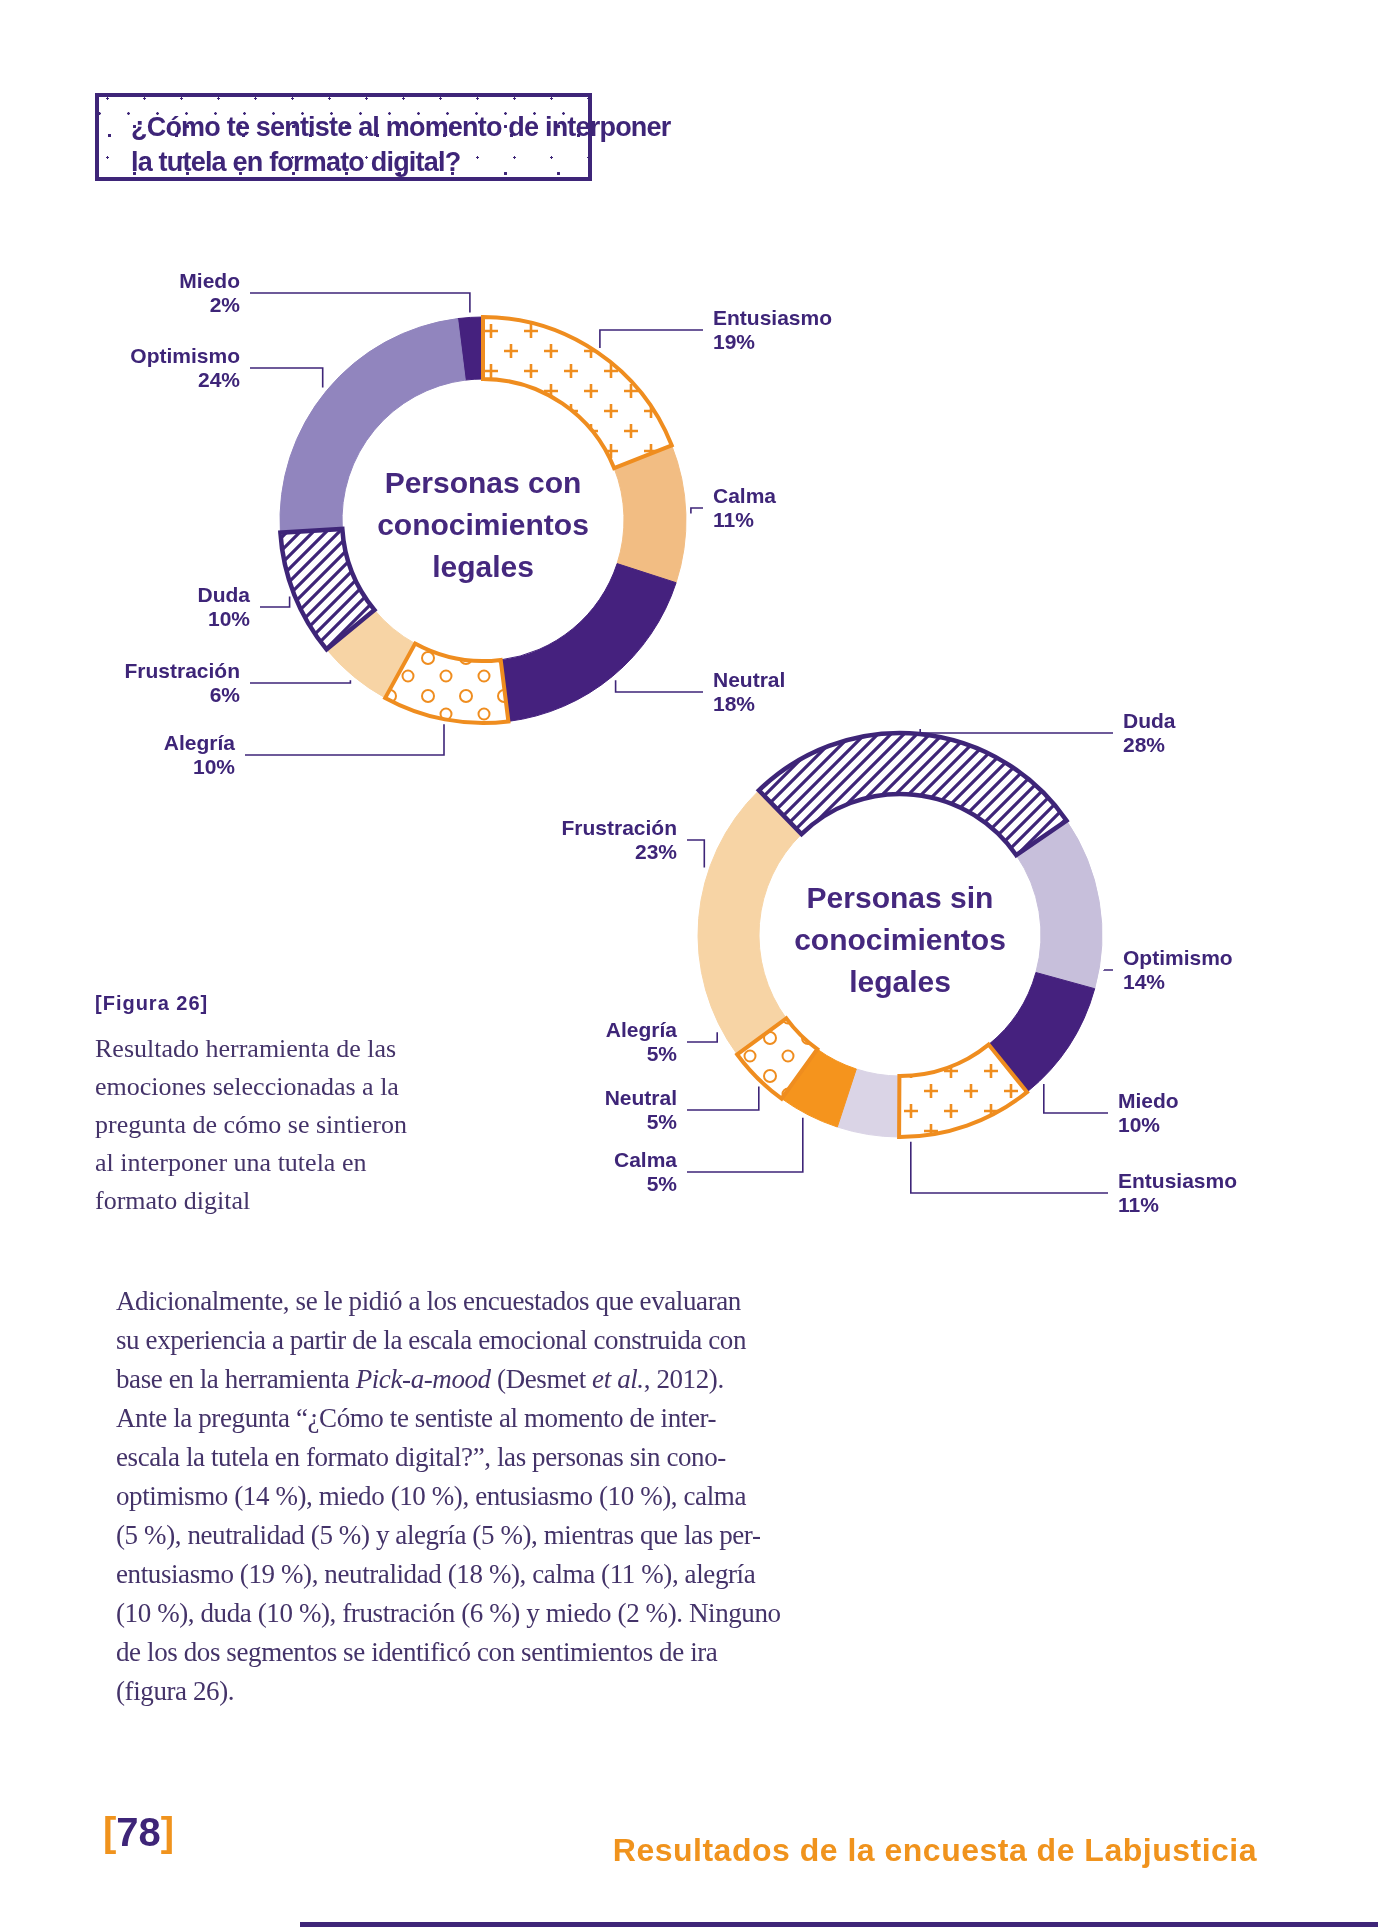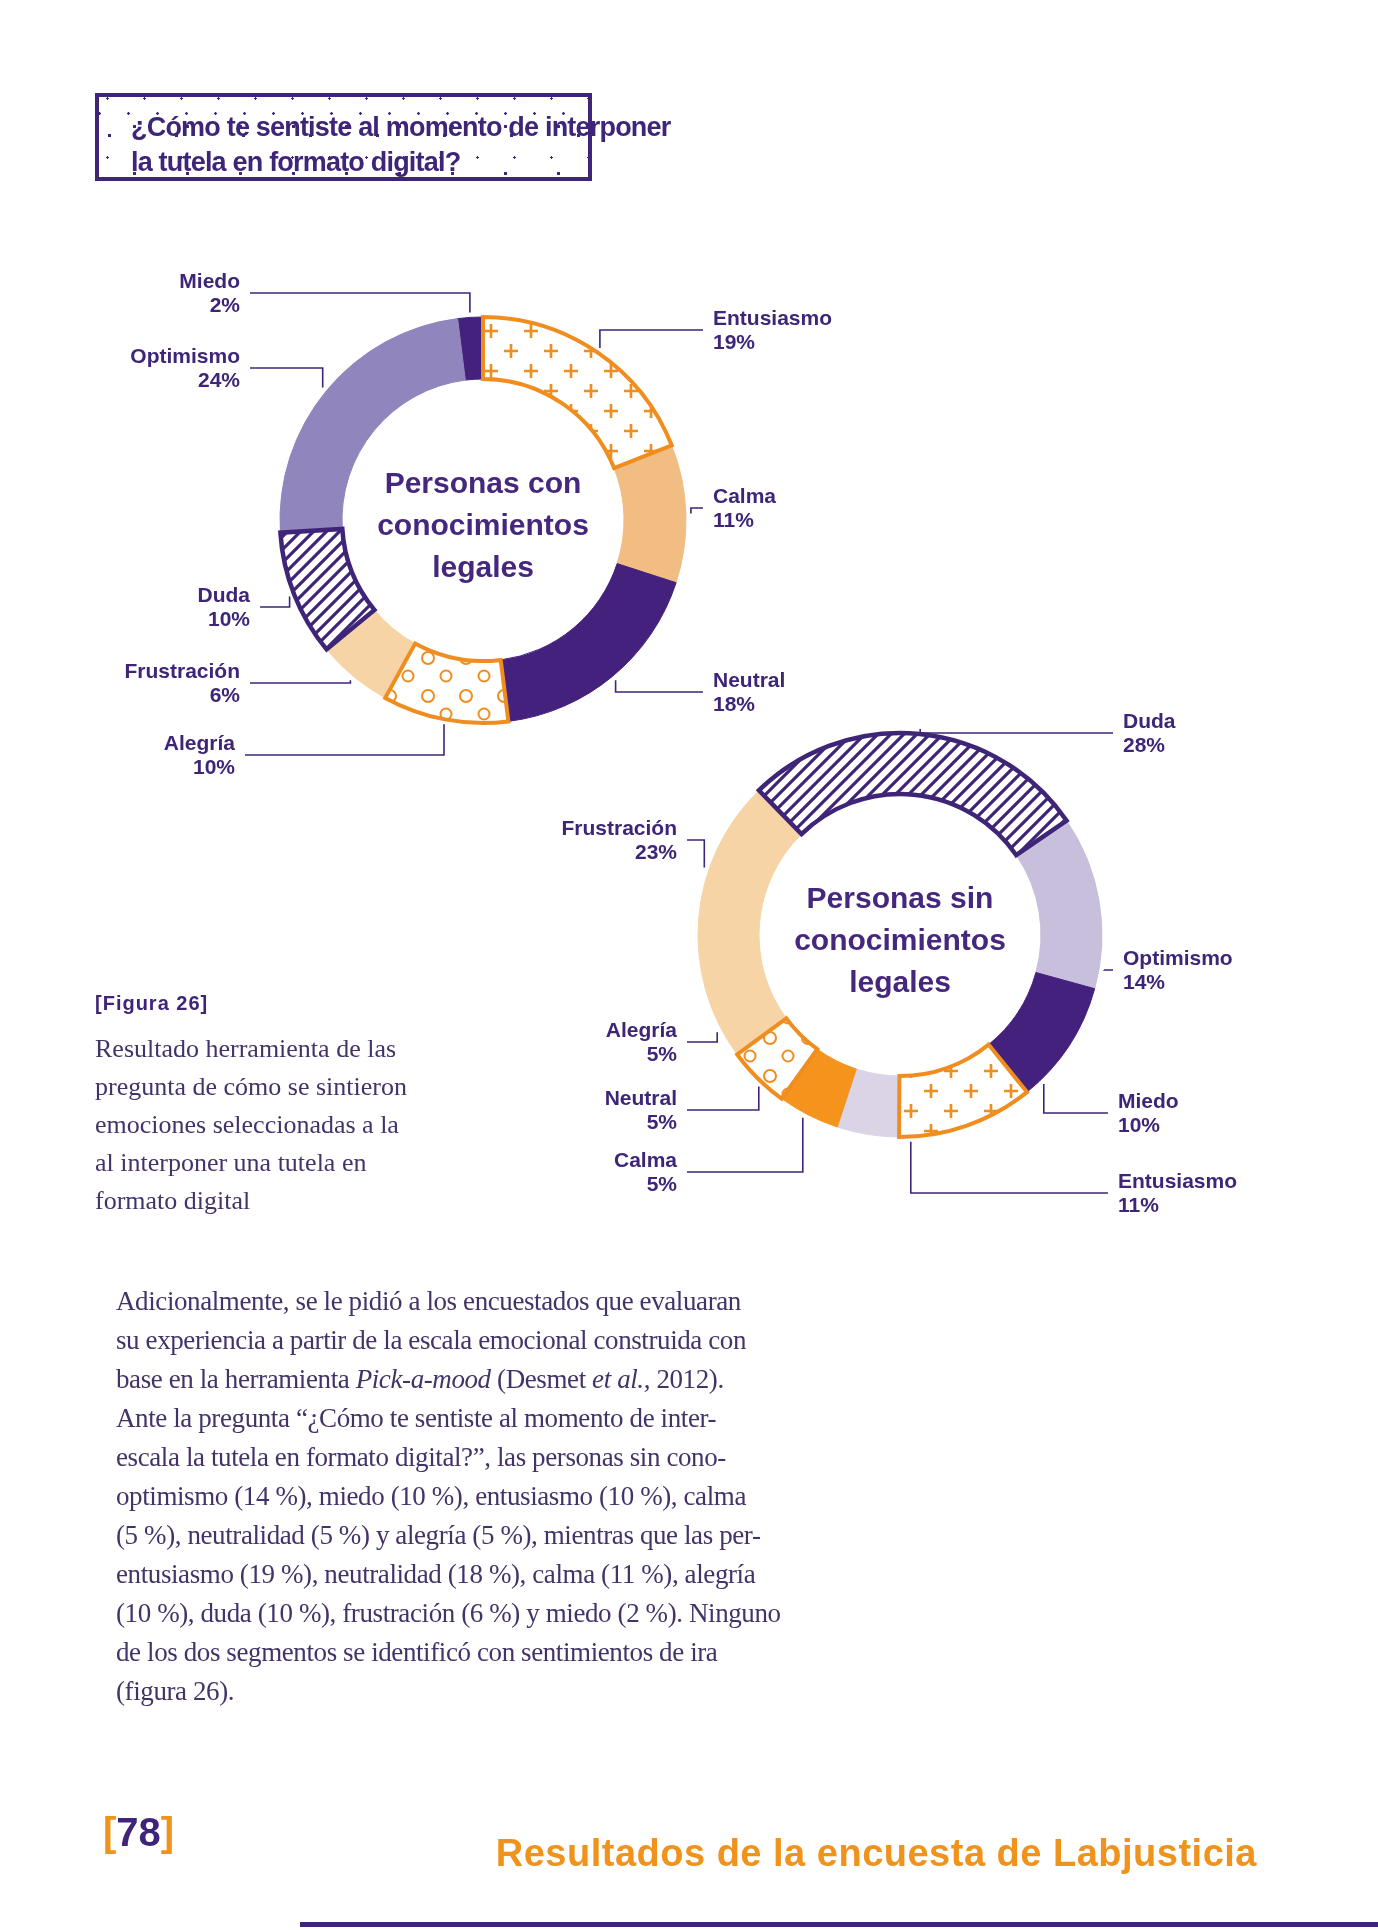--- a/index.html
+++ b/index.html
@@ -22,21 +22,21 @@
   .leader{fill:none;stroke:#3e2578;stroke-width:1.6px;}
   .figura-label{position:absolute;left:95px;top:992px;font-size:20px;font-weight:bold;
         color:#3e2578;letter-spacing:1px;}
   .figura-caption{position:absolute;left:95px;top:1030px;font-family:"Liberation Serif",serif;
         font-size:26px;line-height:38px;color:#443369;}
   .body-par{position:absolute;left:90px;top:1282px;font-family:"Liberation Serif",serif;
         font-size:27px;line-height:39px;color:#443369;letter-spacing:-0.4px;white-space:nowrap;margin-left:26px;}
   .body-par em{font-style:italic;}
   .footer-page{position:absolute;left:103px;top:1810px;font-size:40px;font-weight:bold;color:#3e2578;}
   .footer-page .bracket{color:#f0931d;}
-  .footer-title{position:absolute;right:121px;top:1832px;font-size:38px;font-weight:bold;
+  .footer-title{position:absolute;right:121px;top:1832px;font-size:32px;font-weight:bold;
         color:#f0931d;letter-spacing:0.5px;}
   .bottom-rule{position:absolute;left:300px;top:1922px;width:1078px;height:5px;background:#3e2578;}
 </style>
 </head>
 <body>
 
 <div class="page">
 
   <div class="title-box">
     <span class="title-line">¿Cómo te sentiste al momento de interponer</span>
@@ -111,22 +111,22 @@
           <text x="677" y="835" text-anchor="end" class="slice-label"><tspan x="677" dy="0">Frustración</tspan><tspan x="677" dy="24">23%</tspan></text>
           <text x="900" y="908" text-anchor="middle" class="center-label"><tspan x="900" dy="0">Personas sin</tspan><tspan x="900" dy="42">conocimientos</tspan><tspan x="900" dy="42">legales</tspan></text>
         </g>
       </g>
   </svg>
 
   <div class="figura-label">[Figura 26]</div>
 
   <div class="figura-caption">
     <div>Resultado herramienta de las</div>
+    <div>emociones seleccionadas a la</div>
     <div>pregunta de cómo se sintieron</div>
-    <div>emociones seleccionadas a la</div>
     <div>al interponer una tutela en</div>
     <div>formato digital</div>
   </div>
 
   <div class="body-par">
       <div><span>Adicionalmente, se le pidió a los encuestados que evaluaran</span></div>
       <div><span>su experiencia a partir de la escala emocional construida con</span></div>
       <div><span>base en la herramienta </span><em>Pick-a-mood</em><span> (Desmet </span><em>et al.</em><span>, 2012).</span></div>
       <div><span>Ante la pregunta “¿Cómo te sentiste al momento de inter-</span></div>
       <div><span>escala la tutela en formato digital?”, las personas sin cono-</span></div>

